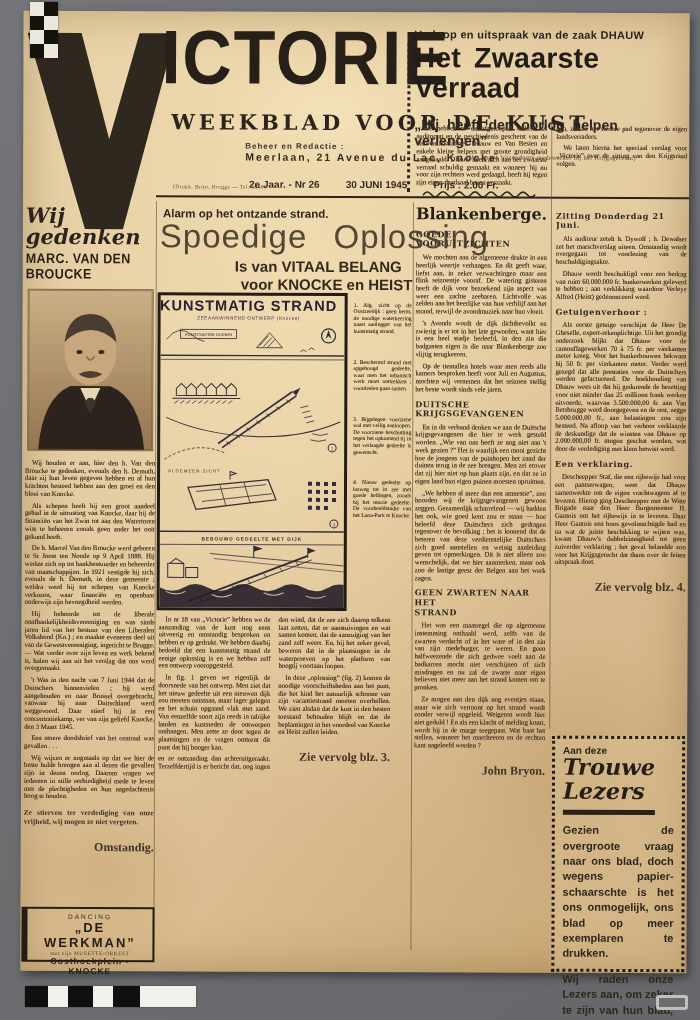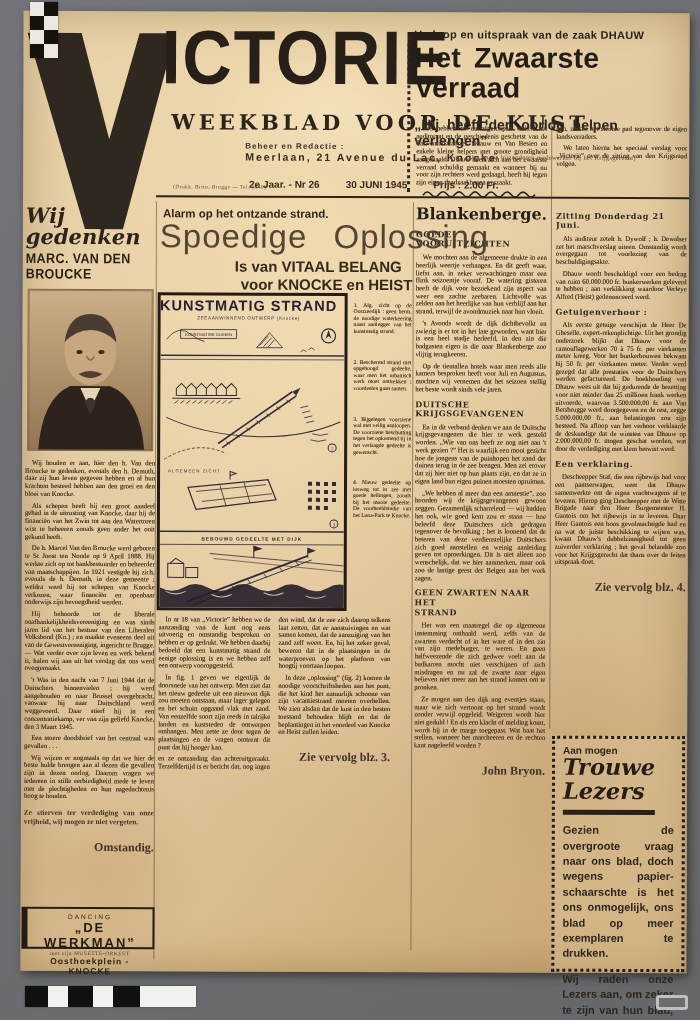--- a/index.html
+++ b/index.html
@@ -84,21 +84,21 @@
   
   .notice{position:absolute;left:531px;top:723px;width:133px;height:236px;box-sizing:border-box;
     border:3px dotted #241d14;padding:6px 8px;background:rgba(235,214,172,.25);}
   .notice .kick{font-family:"Liberation Sans",sans-serif;font-weight:bold;font-size:10px;color:#2c241a;}
   .notice .title{font-family:"DejaVu Serif",serif;font-style:italic;font-weight:bold;font-size:22.5px;color:#251e16;line-height:1.05;}
   .notice .bar{width:92px;height:5px;background:#2a2118;margin:7px 0 8px 0;}
   .notice p{font-family:"Liberation Sans",sans-serif;font-weight:bold;font-size:11px;line-height:1.4;
     color:#2e261c;text-align:justify;margin:0 0 10px 0;}
 
   
-  .dancing{position:absolute;left:1px;top:896px;width:133px;height:42px;box-sizing:border-box;
+  .dancing{position:absolute;left:1px;top:896px;width:133px;height:55px;box-sizing:border-box;
     border:2px solid #241d15;border-left:6px solid #241d15;text-align:center;padding-top:4px;}
   .dancing .lbl{font-family:"Liberation Sans",sans-serif;font-size:6.5px;letter-spacing:2px;color:#3b2f22;}
   .dancing .nm{font-family:"Liberation Sans",sans-serif;font-weight:bold;font-size:13px;letter-spacing:2px;color:#251e16;}
   .dancing .sub{font-size:5.5px;letter-spacing:.5px;color:#4a3a29;}
   .dancing .adr{font-family:"Liberation Sans",sans-serif;font-weight:bold;font-size:8.5px;letter-spacing:1px;color:#2b2218;}
 
   
   .checker{position:absolute;left:30px;top:2px;width:28px;height:56px;
     background:repeating-conic-gradient(#15120d 0% 25%, #ebe8e0 0% 50%);background-size:28px 28px;
     box-shadow:0 0 2px rgba(0,0,0,.5);}
@@ -327,21 +327,21 @@
 
   <div class="strandart">
     <p class="tiny ind">In nr 18 van „Victorie” hebben we de aanzanding van de kust nog eens uitvoerig en omstandig besproken en hebben er op gedrukt. We hebben daarbij bedoeld dat een kunstmatig strand de eenige oplossing is en we hebben zelf een ontwerp vooropgesteld.</p>
     <p class="tiny ind">In fig. 1 geven we eigenlijk de doorsnede van het ontwerp. Men ziet dat het nieuw gedeelte uit een nieuwen dijk zou moeten ontstaan, maar lager gelegen en het schuin opgaand vlak met zand. Van eenzelfde soort zijn reeds in talrijke landen en kuststeden de ontwerpen omhangen. Men zette ze door tegen de plaatsingen en de vragen omtrent dit punt dat hij hooger kan.</p>
     <p class="tiny">en ze ontzanding dan achteruitgeraakt. Terzelfdertijd is er bericht dat, nog ingen den wind, dat de zee zich daarop telkens laat zetten, dat er aanstuivingen en wat samen komen, dat de aanzuiging van het zand zelf weert. En, bij het zeker geval, beweren dat in de plaatsingen in de waterproeven op het platform van hoogtij voortaan loopen.</p>
     <p class="tiny ind">In deze „oplossing” (fig. 2) komen de noodige voorschriftsheden aan het punt, die het kind het natuurlijk schoone van zijn vacantiestrand moeten overhellen. We zien alsdan dat de kust in den besten toestand behouden blijft en dat de beplantingen in het voordeel van Knocke en Heist zullen leiden.</p>
     <div class="signline">Zie vervolg blz. 3.</div>
   </div>
 
   <div class="notice">
-    <div class="kick">Aan mogen</div>
+    <div class="kick">Aan deze</div>
     <div class="title">Trouwe Lezers</div>
     <div class="bar"></div>
     <p>Gezien de overgroote vraag naar ons blad, doch wegens papier-schaarschte is het ons onmogelijk, ons blad op meer exemplaren te drukken.</p>
     <p>Wij raden onze Lezers aan, om zeker te zijn van hun blad, een abonnement te nemen.</p>
   </div>
 
 </div>
 
 <div class="checker"></div>
 <div class="scalebar">

